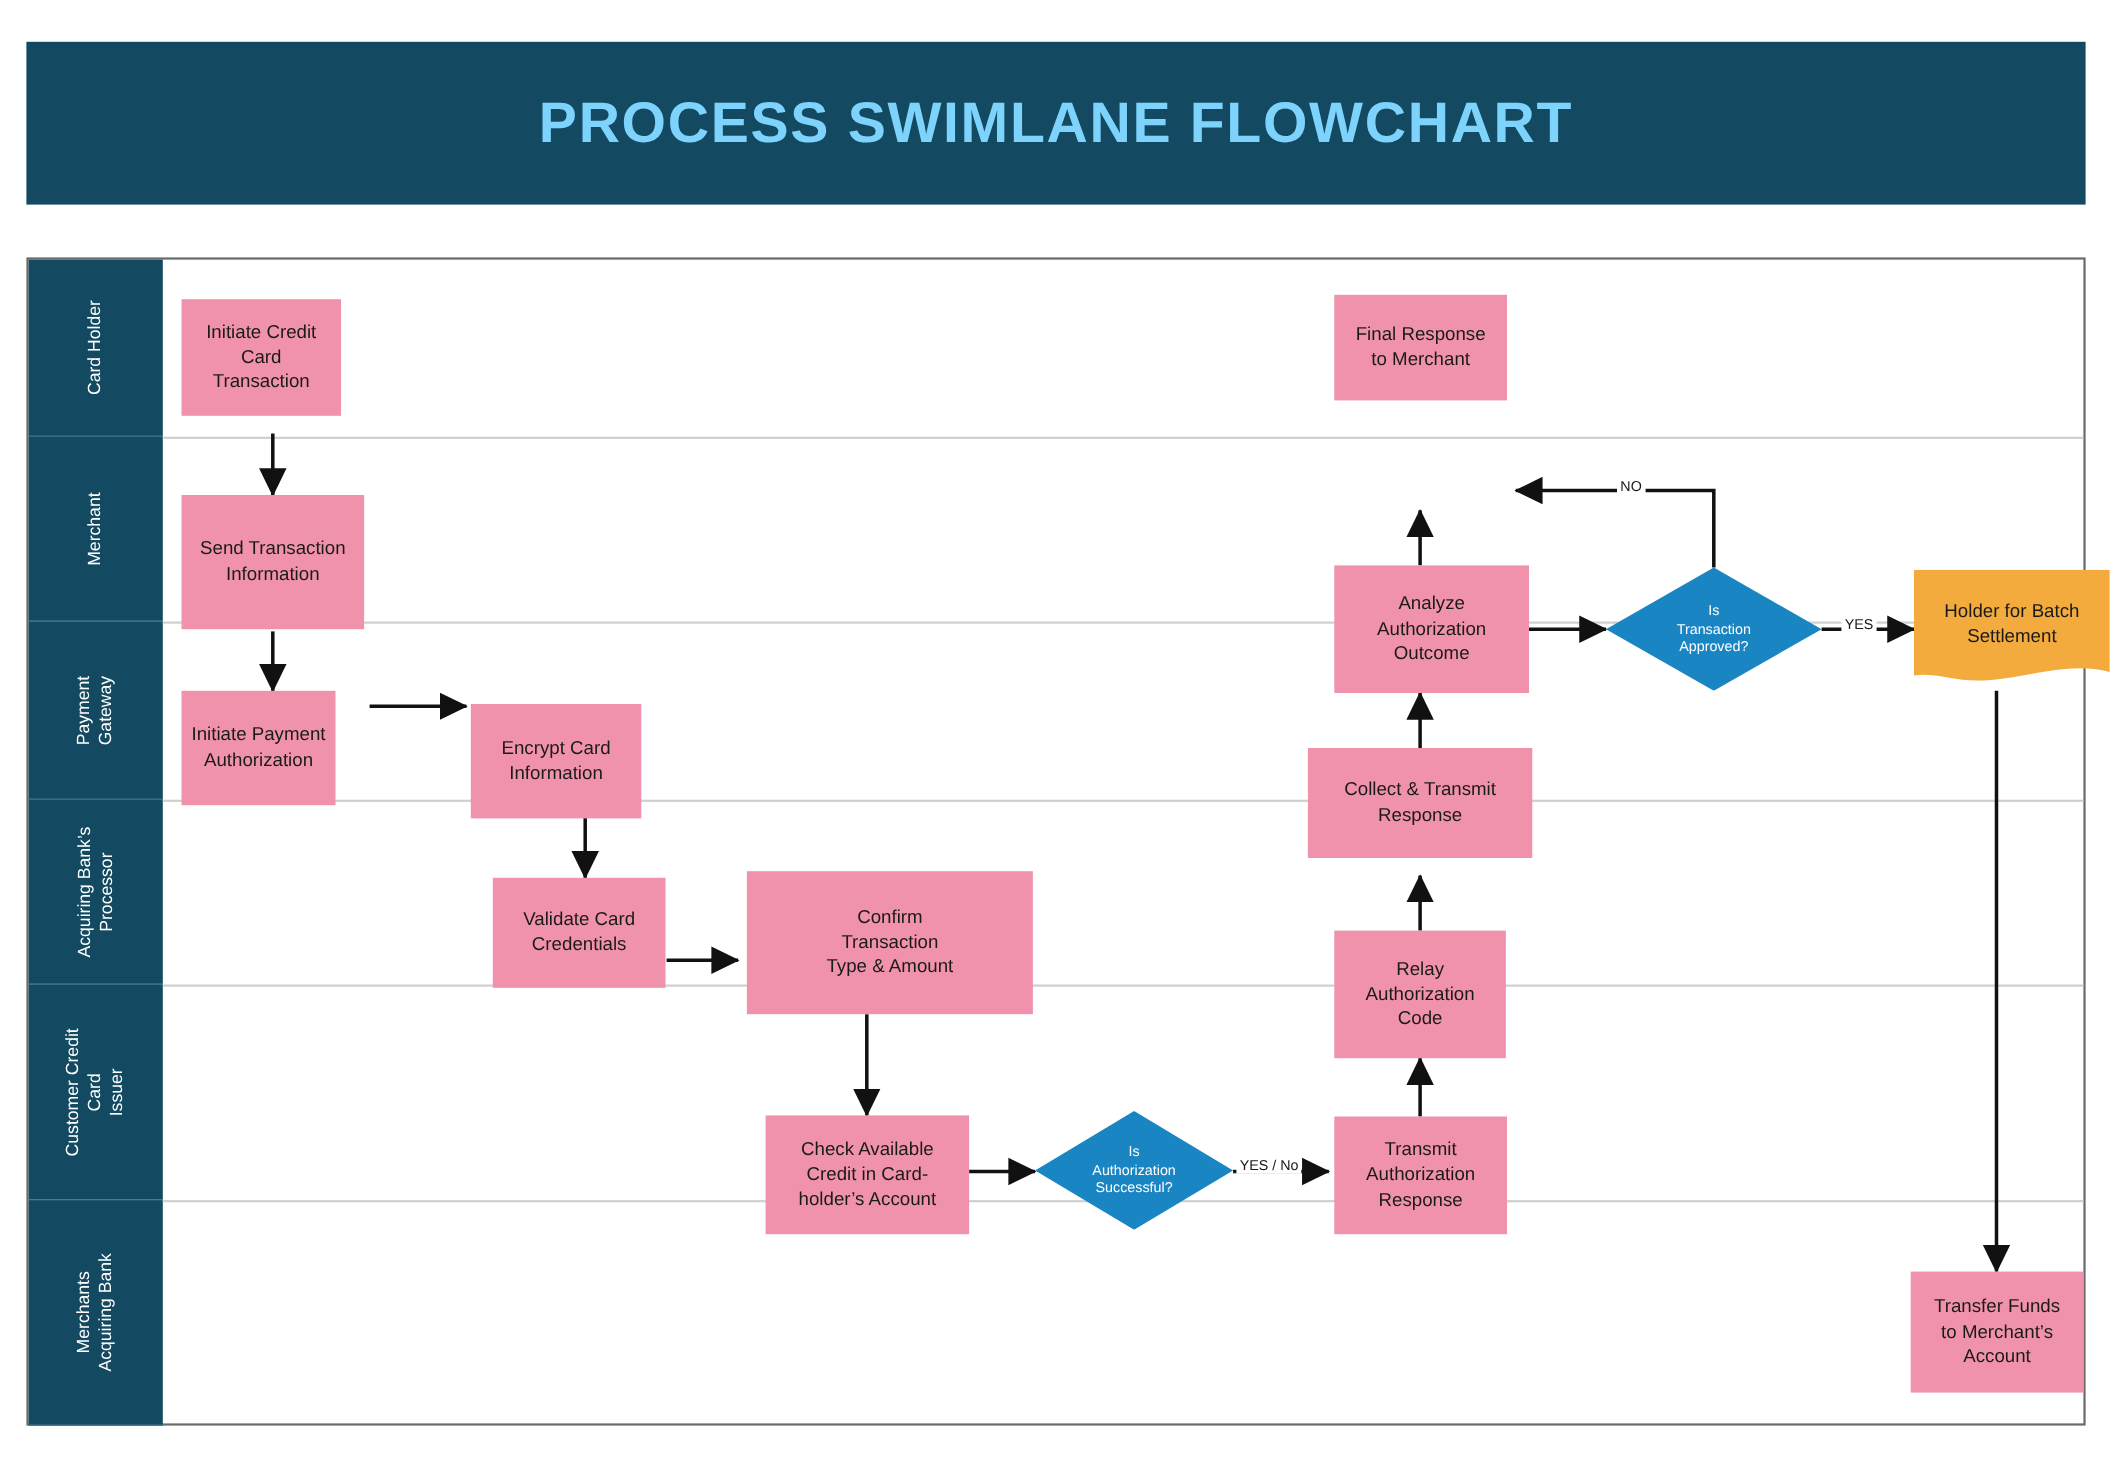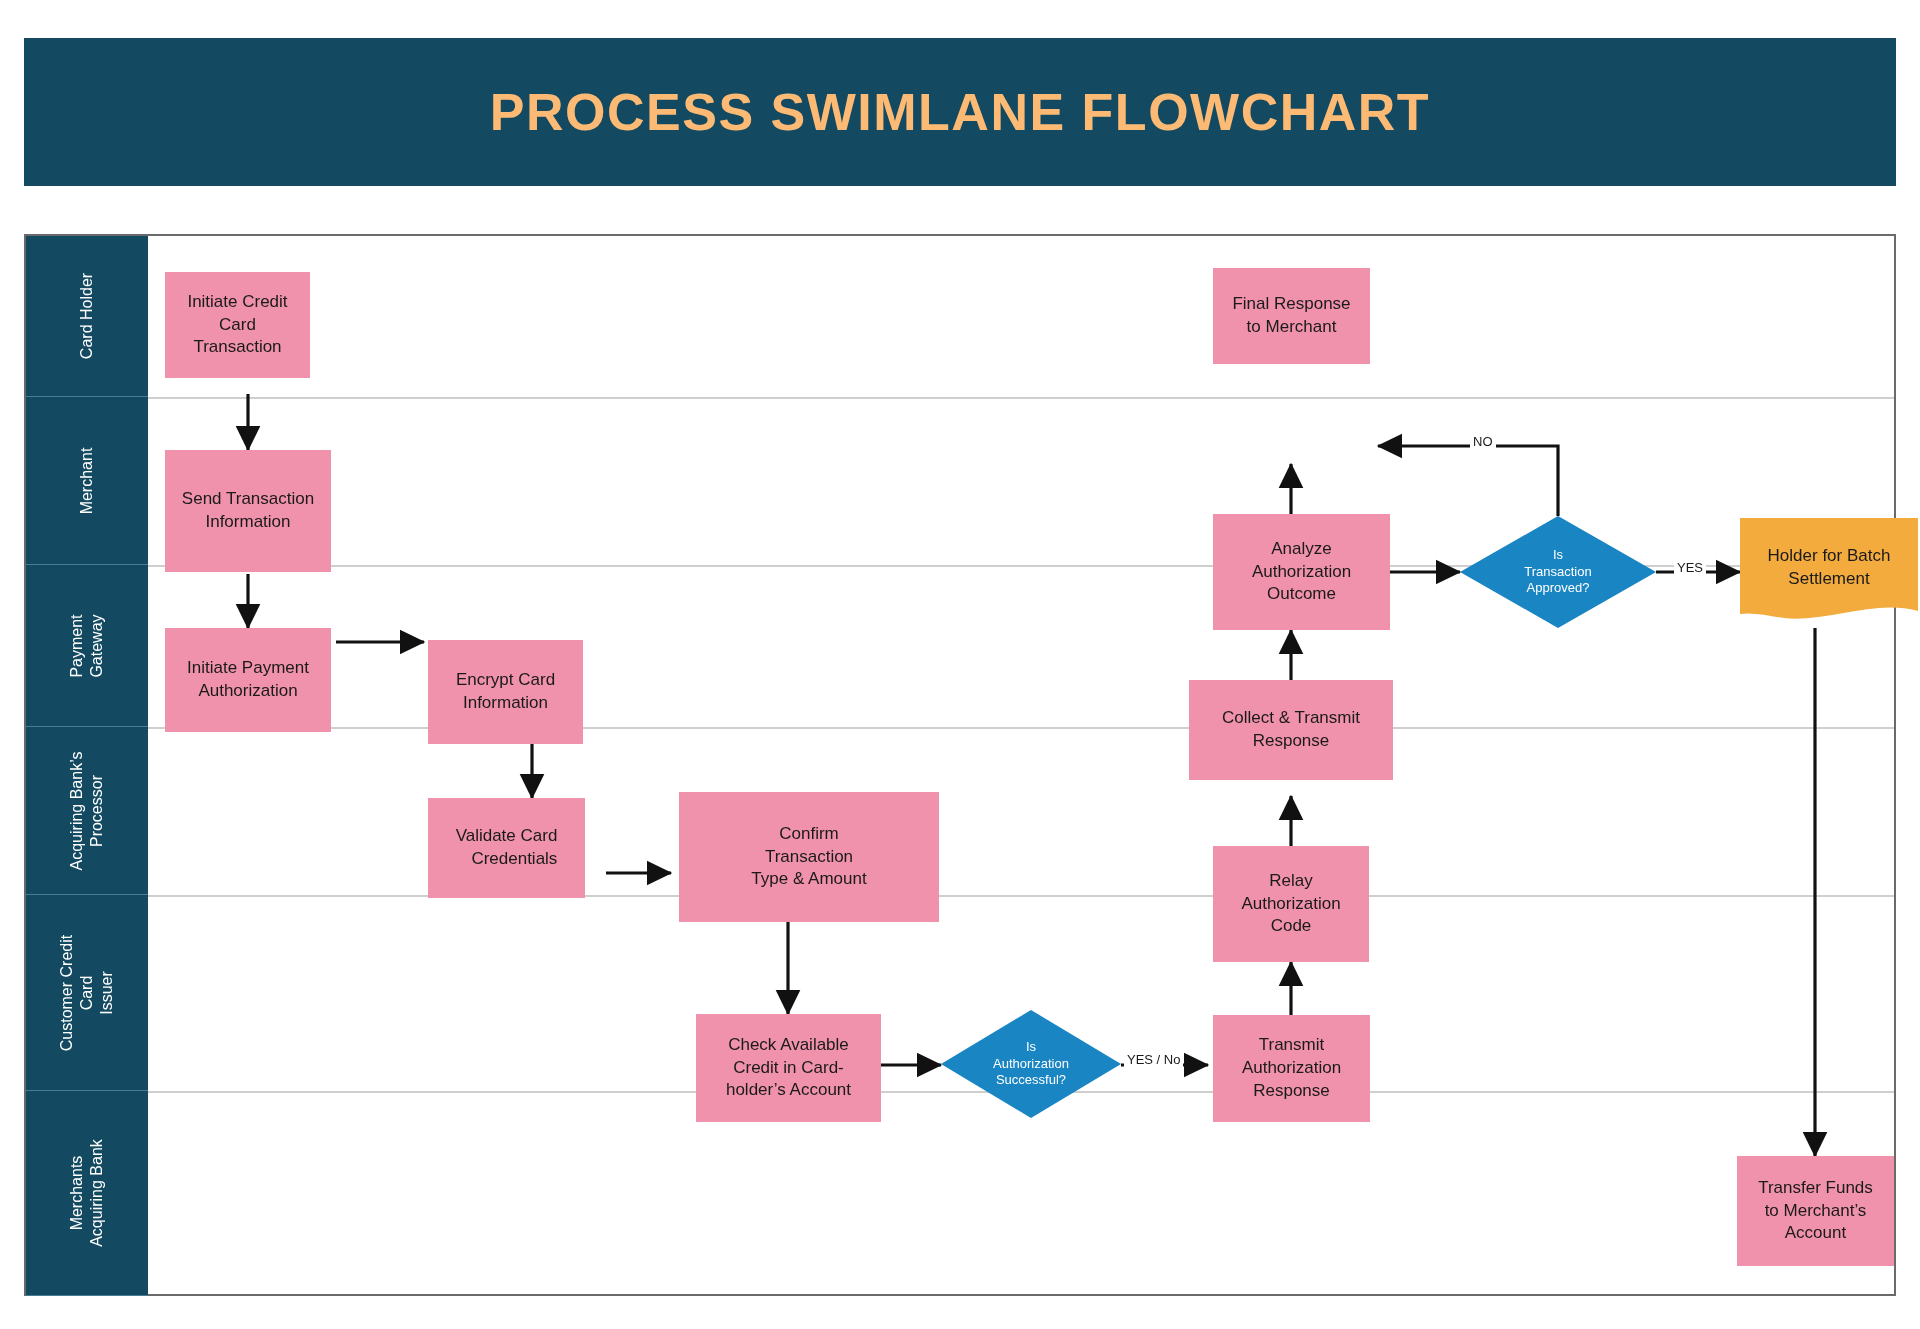--- a/index.html
+++ b/index.html
@@ -21,21 +21,21 @@
     left: 24px;
     top: 38px;
     width: 1872px;
     height: 148px;
     background: #134a61;
     display: flex;
     align-items: center;
     justify-content: center;
   }
   #title-text {
-    color: #fdba74;
+    color: #7dd3fc;
     font-size: 52px;
     font-weight: bold;
     letter-spacing: 1.5px;
     font-family: "Liberation Sans", sans-serif;
   }
 
   
   #chart-frame {
     position: absolute;
     left: 24px;
@@ -266,30 +266,30 @@
   </div>
 
   <div class="node-doc-wrap" style="left:1714px;top:282px;width:178px;height:110px;">
     <svg width="178" height="110" viewBox="0 0 178 110">
       <path d="M0,0 L178,0 L178,93 C133,81 89,105 44,100 C29,98 14,94 0,96 Z" fill="#f4ab3e"></path>
     </svg>
     <div class="node-doc-label">Holder for Batch
 Settlement</div>
   </div>
 
-  <div class="node node-process" style="left:139px;top:392px;width:166px;height:104px;">Initiate Payment
+  <div class="node node-process" style="left:139px;top:392px;width:140px;height:104px;">Initiate Payment
 Authorization</div>
 
   <div class="node node-process" style="left:402px;top:404px;width:155px;height:104px;">Encrypt Card
 Information</div>
 
   <div class="node node-process" style="left:1163px;top:444px;width:204px;height:100px;">Collect &amp; Transmit
 Response</div>
 
-  <div class="node node-process" style="left:402px;top:562px;width:157px;height:100px;text-align:right;">Validate Card
+  <div class="node node-process" style="left:422px;top:562px;width:157px;height:100px;">Validate Card
 Credentials</div>
 
   <div class="node node-process" style="left:653px;top:556px;width:260px;height:130px;">Confirm
 Transaction
 Type &amp; Amount</div>
 
   <div class="node node-process" style="left:1187px;top:610px;width:156px;height:116px;">Relay
 Authorization
 Code</div>
 

